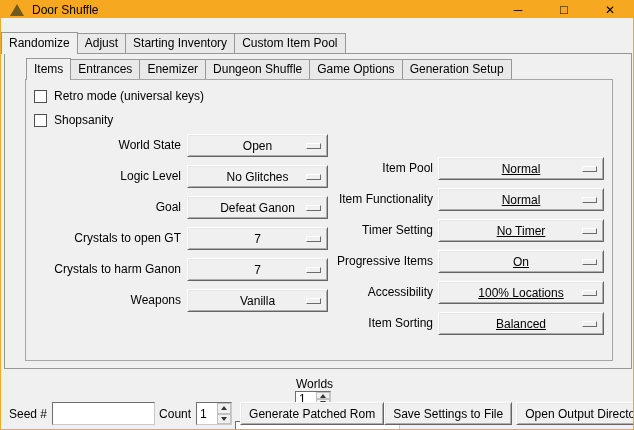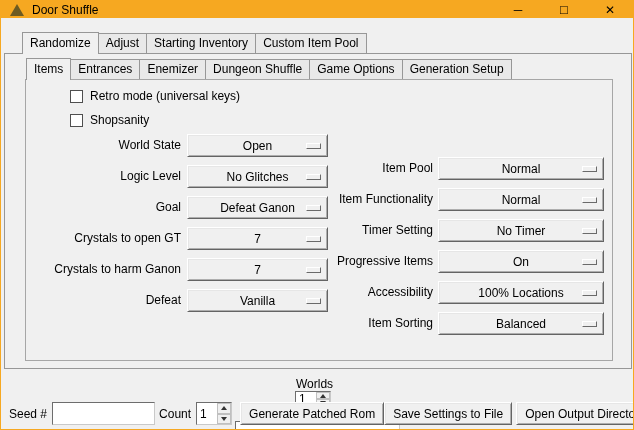--- a/index.html
+++ b/index.html
@@ -38,42 +38,42 @@
   .tab {
     height:20px; line-height:19px; margin-bottom:1px; padding:0 7px;
     background:#e9e9e9; border:1px solid #979797; border-bottom:none;
     white-space:nowrap; cursor:default;
   }
   .tab + .tab { margin-left:-1px; }
   .tab.selected {
     position:relative; z-index:4; height:22px; line-height:21px; margin-bottom:0;
     background:#f0f0f0;
   }
-  .outer-tabs { left:21px; top:31px; }
+  .outer-tabs { left:0; top:31px; }
   .inner-tabs { left:25px; top:57px; }
   .pane {
     position:absolute; background:#f0f0f0; border:1px solid #979797; z-index:1;
   }
   .outer-pane { left:3px; top:52px; width:628px; height:316px; }
   .inner-pane { left:24px; top:78px; width:588px; height:282px; border-color:#a6a6a6; z-index:2; }
   .content { position:absolute; left:0; top:0; right:0; bottom:0; z-index:5; }
   
   .check-row {
-    position:absolute; left:33px; display:flex; align-items:center; height:14px;margin-left:36px;
+    position:absolute; left:33px; display:flex; align-items:center; height:14px;
   }
   .checkbox {
     width:13px; height:13px; background:#fff; border:1px solid #4f4f4f; flex:0 0 auto;
   }
   .check-label { margin-left:7px; white-space:nowrap; }
   
   .form-row { position:absolute; left:0; right:0; height:23px; }
   .l-lbl { position:absolute; left:24px; width:156px; text-align:right; line-height:23px; white-space:nowrap; }
   .l-opt { position:absolute; left:186px; width:141px; }
   .r-lbl { position:absolute; left:310px; width:122px; text-align:right; line-height:23px; white-space:nowrap; }
-  .r-opt { position:absolute; left:437px; width:166px; }
+  .r-opt { position:absolute; left:437px; width:166px;text-decoration:underline; }
   .opt {
     height:23px; background:#f0f0f0;
     border:1px solid; border-color:#ffffff #646464 #646464 #ffffff;
     box-shadow: inset 1px 1px 0 #e6e6e6, inset -1px -1px 0 #aeaeae;
     display:flex; align-items:center; justify-content:center;
     position:relative; cursor:default;
   }
   .opt-val { white-space:nowrap; }
   .opt-ind {
     position:absolute; right:6px; top:50%; margin-top:-3px;
@@ -228,21 +228,21 @@
         <span class="opt-ind"></span>
       </div>
       <span class="r-lbl">Accessibility</span>
       <div class="opt r-opt">
         <span class="opt-val">100% Locations</span>
         <span class="opt-ind"></span>
       </div>
     </div>
 
     <div class="form-row" style="top:288px">
-      <span class="l-lbl">Defeat</span>
+      <span class="l-lbl">Weapons</span>
       <div class="opt l-opt">
         <span class="opt-val">Vanilla</span>
         <span class="opt-ind"></span>
       </div>
       <span class="r-lbl">Item Sorting</span>
       <div class="opt r-opt">
         <span class="opt-val">Balanced</span>
         <span class="opt-ind"></span>
       </div>
     </div>

